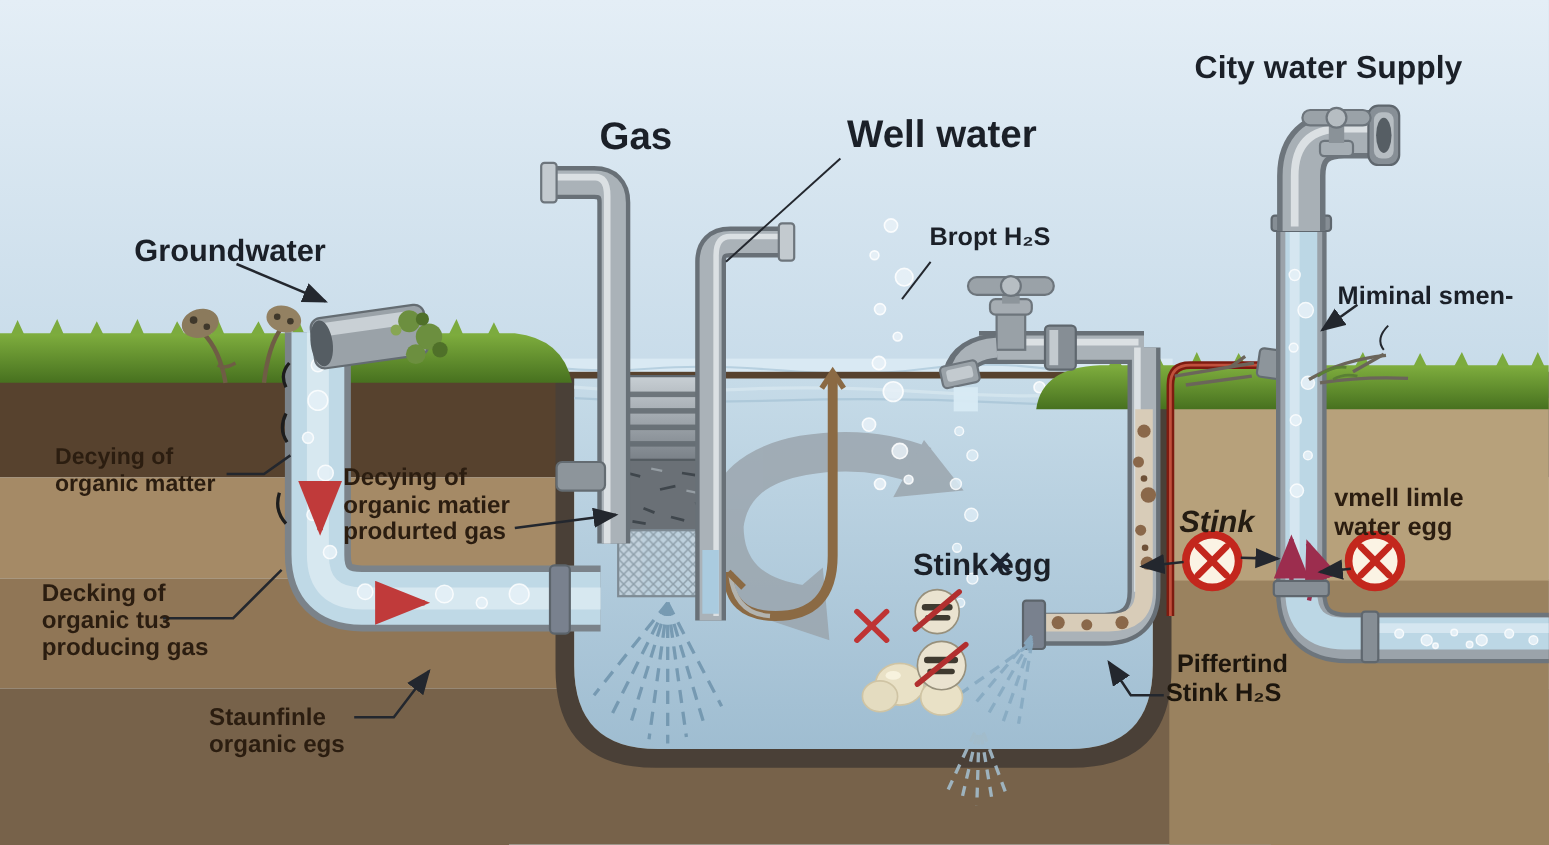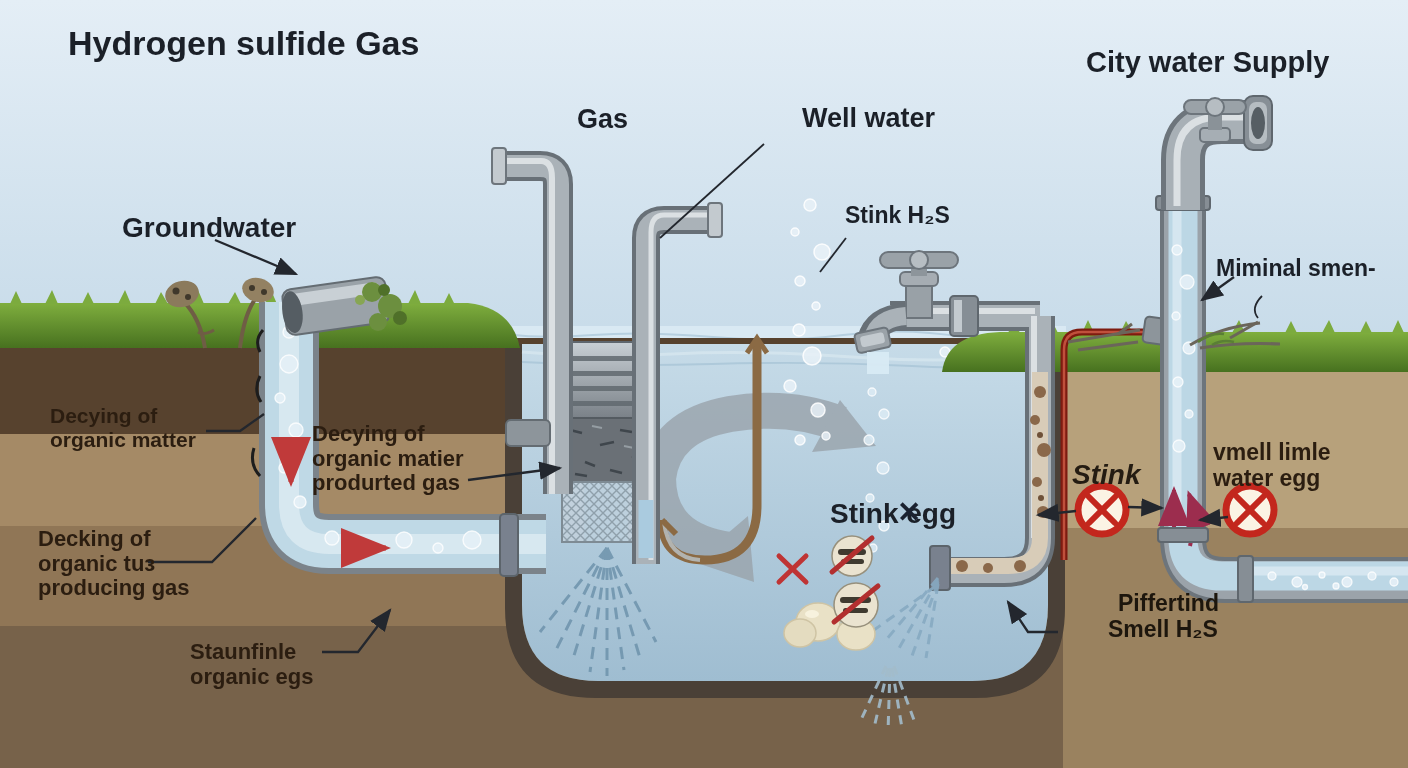--- a/index.html
+++ b/index.html
@@ -1,21 +1,21 @@
 <!DOCTYPE html>
 <html><head>
 <meta charset="utf-8">
 <style>
   html,body{margin:0;padding:0;background:#d8e5ef;}
   .stage{position:relative;width:1408px;height:768px;overflow:hidden;
          font-family:"Liberation Sans",sans-serif;}
   .canvas{position:absolute;left:0;top:0;}
   .label{position:absolute;font-weight:700;color:#1b2028;white-space:nowrap;line-height:1.12;}
   .label.brown{color:#2b1d10;}
-  .t34{font-size:34px;} .t29{font-size:29px;margin-top:10px;} .t27{font-size:27px;margin-left:32px;}
+  .t34{font-size:34px;} .t29{font-size:29px;margin-top:10px;} .t27{font-size:35px;}
   .t25{font-size:28px;} .t23{font-size:23px;} .t22{font-size:22px;} .t21{font-size:21px;}
   .xmark{position:absolute;font-size:29px;font-weight:700;color:#1b2230;}
 </style>
 </head>
 <body>
 
 <div class="stage">
 
 <svg class="canvas" width="1408" height="768" viewBox="0 0 1408 768">
   <defs>
@@ -363,26 +363,25 @@
     <path d="M468,480 L560,468" marker-end="url(#ah)"></path>
     <path d="M148,562 H212 L256,518"></path>
     <path d="M322,652 H358 L390,610" marker-end="url(#ah)"></path>
     <path d="M1076,511 L1038,515" marker-end="url(#ah)"></path>
     <path d="M1128,507 L1162,508" marker-end="url(#ah)"></path>
     <path d="M1228,517 L1200,520" marker-end="url(#ah)"></path>
     <path d="M1058,632 H1028 L1008,602" marker-end="url(#ah)"></path>
   </g>
 </svg>
 
-<div class="label t34" style="left:68px;top:24px;">Hydrogen sulfide Gas</div>
 <div class="label t29" style="left:1086px;top:36px;">City water Supply</div>
 <div class="label t27" style="left:545px;top:104px;">Gas</div>
 <div class="label t27" style="left:770px;top:103px;">Well water</div>
 <div class="label t25" style="left:122px;top:212px;">Groundwater</div>
-<div class="label t23" style="left:845px;top:203px;">Stink H₂S</div>
+<div class="label t23" style="left:845px;top:203px;">Bropt H₂S</div>
 <div class="label t23" style="left:1216px;top:256px;">Miminal smen-</div>
 
 <div class="label brown t21" style="left:50px;top:404px;">
   <div>Decying of</div>
   <div>organic matter</div>
 </div>
 <div class="label brown t22" style="left:312px;top:422px;">
   <div>Decying of</div>
   <div>organic matier</div>
   <div>produrted gas</div>
@@ -398,18 +397,18 @@
 </div>
 
 <div class="label t25" style="left:795px;top:498px;margin-left:35px;">Stink egg</div>
 <span class="xmark" style="left:897px;top:495px;">✕</span>
 <div class="label t25" style="left:1072px;top:459px;color:#241c12;font-style:italic;">Stink</div>
 
 <div class="label brown t23" style="left:1213px;top:440px;">
   <div>vmell limle</div>
   <div>water egg</div>
 </div>
-<div class="label brown t23" style="left:1108px;top:591px;color:#1d160d;">
+<div class="label brown t23" style="left:1060px;top:591px;color:#1d160d;">
   <div style="padding-left:10px;">Piffertind</div>
-  <div>Smell H₂S</div>
+  <div>Stink H₂S</div>
 </div>
 
 </div>
 
 </body></html>

